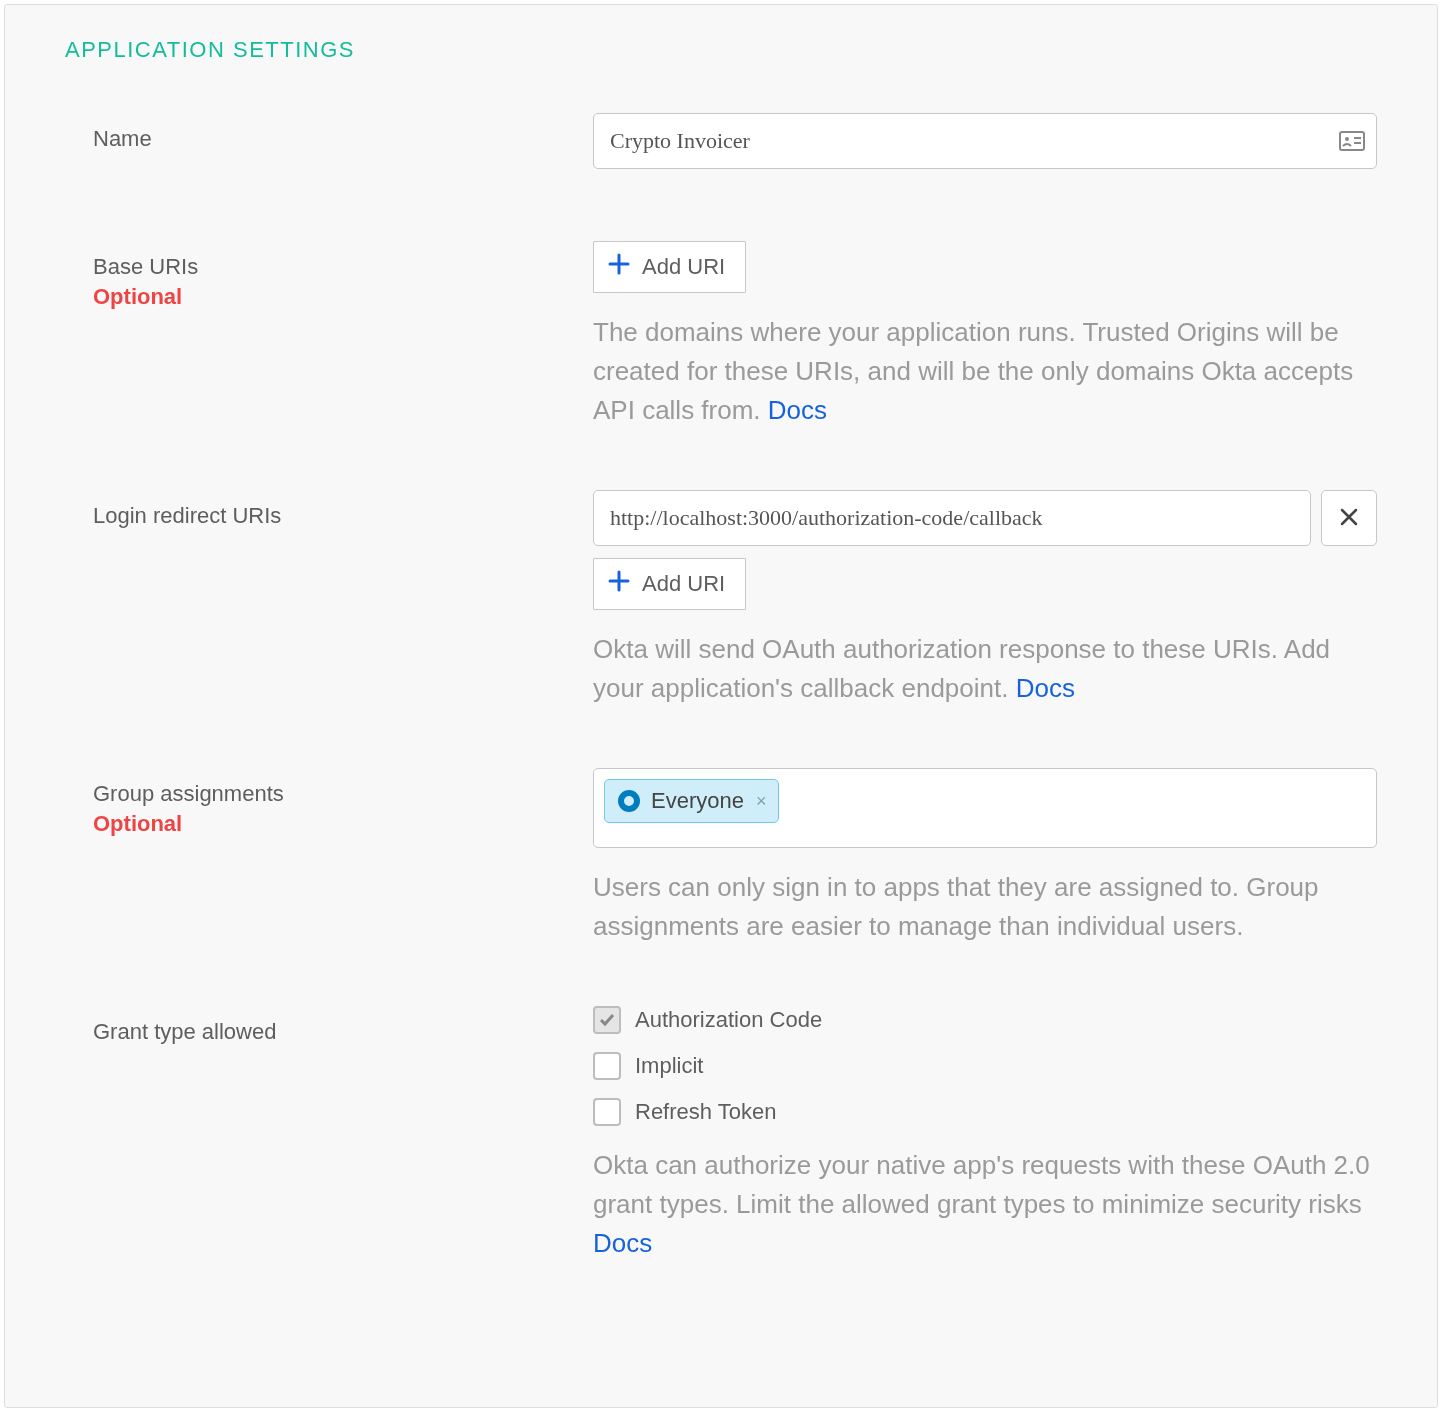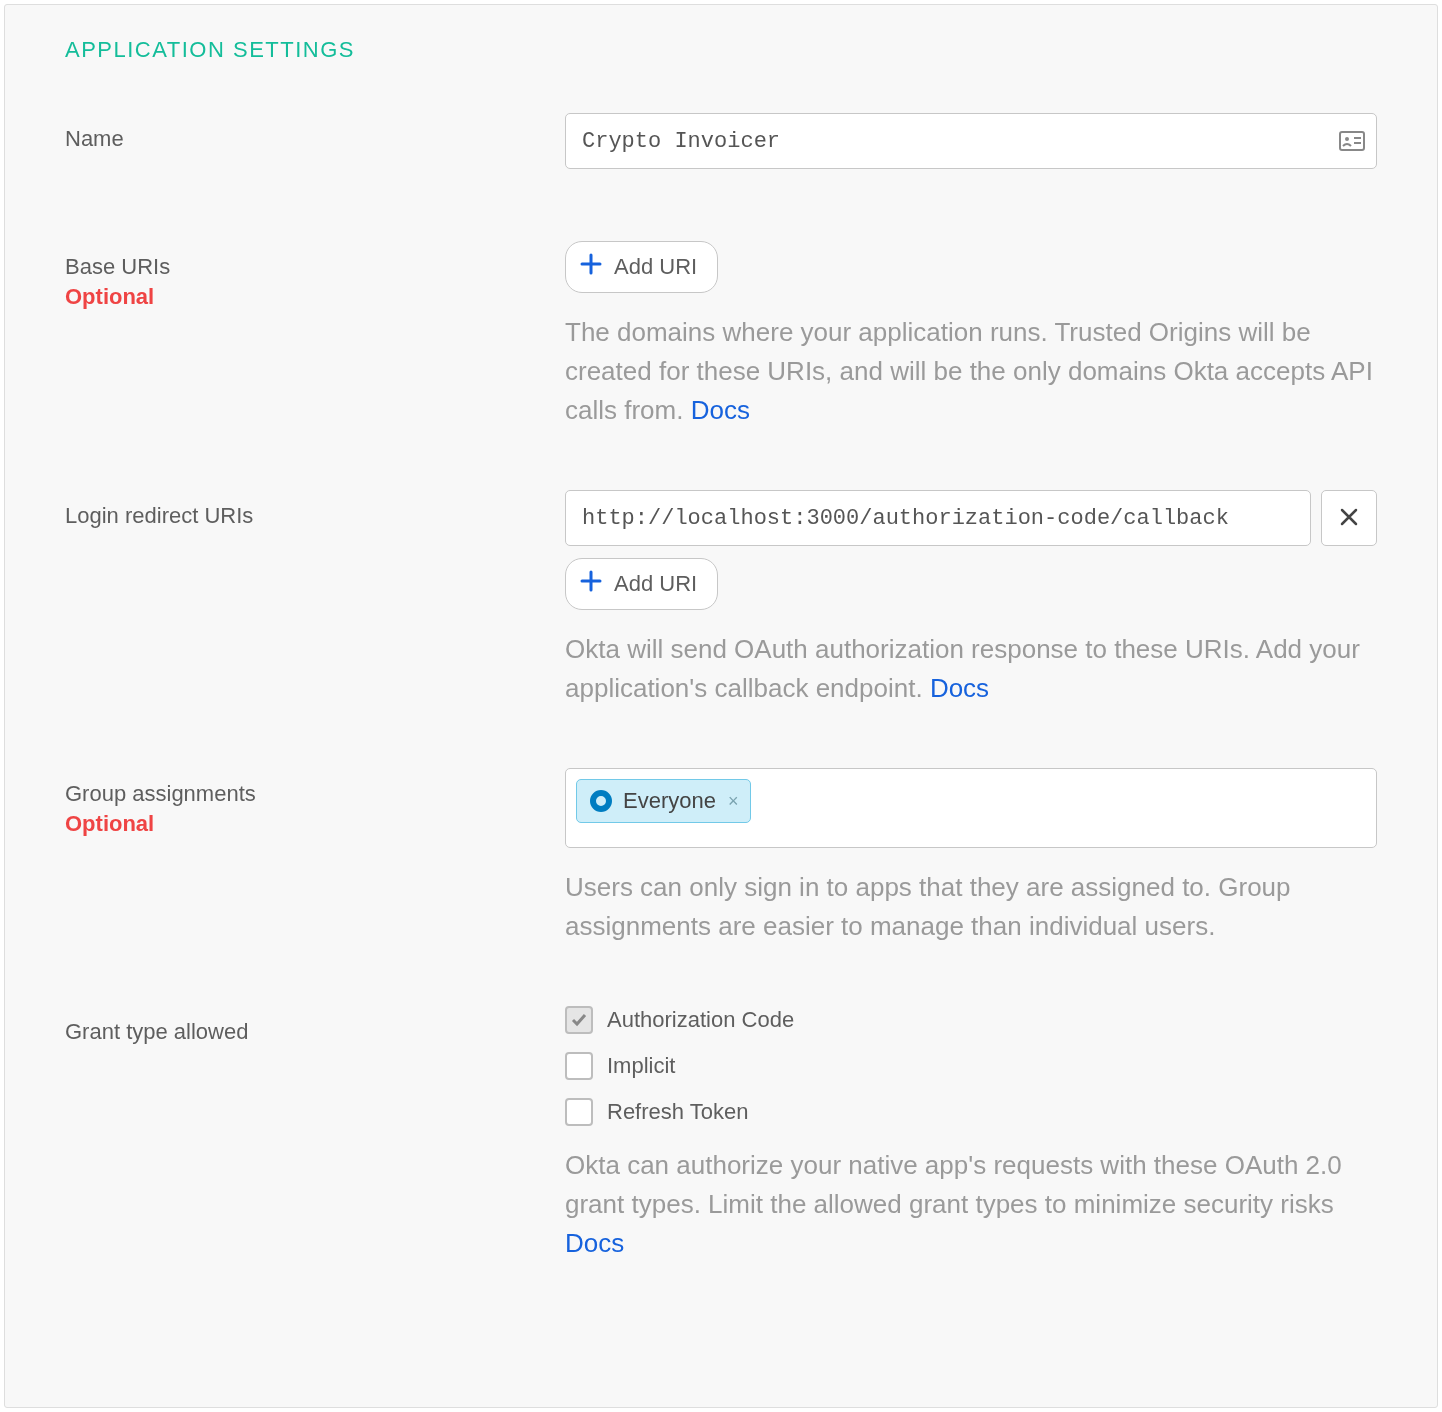--- a/index.html
+++ b/index.html
@@ -27,20 +27,21 @@
   }
   .form-row {
     display: flex;
     align-items: flex-start;
     margin-bottom: 60px;
   }
   .label-col {
     width: 500px;
     flex-shrink: 0;
     padding-top: 12px;
+    margin-left: 28px;
   }
   .field-label {
     color: #5e5e5e;
     font-size: 22px;
     font-weight: 400;
     margin: 0;
     line-height: 1.3;
   }
   .field-sublabel {
     color: #ef4444;
@@ -60,21 +61,21 @@
   }
   .text-input {
     flex: 1;
     height: 56px;
     border: 1px solid #c7c7c7;
     border-radius: 5px;
     background: #ffffff;
     padding: 0 16px;
     font-size: 22px;
     color: #555;
-    font-family: Liberation Mono, monospace;
+    font-family: Liberation Serif, serif;
     position: relative;
   }
   .input-wrapper {
     position: relative;
     flex: 1;
     display: flex;
   }
   .vcard-icon {
     position: absolute;
     right: 12px;
@@ -95,21 +96,21 @@
     justify-content: center;
     cursor: pointer;
   }
   .icon-btn svg { width: 20px; height: 20px; }
   .add-btn {
     display: inline-flex;
     align-items: center;
     gap: 12px;
     height: 52px;
     border: 1px solid #c7c7c7;
-    border-radius: 17px;
+    border-radius: 1px;
     background: #ffffff;
     padding: 0 20px 0 14px;
     font-size: 22px;
     color: #5e5e5e;
     cursor: pointer;
     font-family: inherit;
   }
   .add-btn svg { width: 22px; height: 22px; }
   .help-text {
     margin: 20px 0 0 0;

